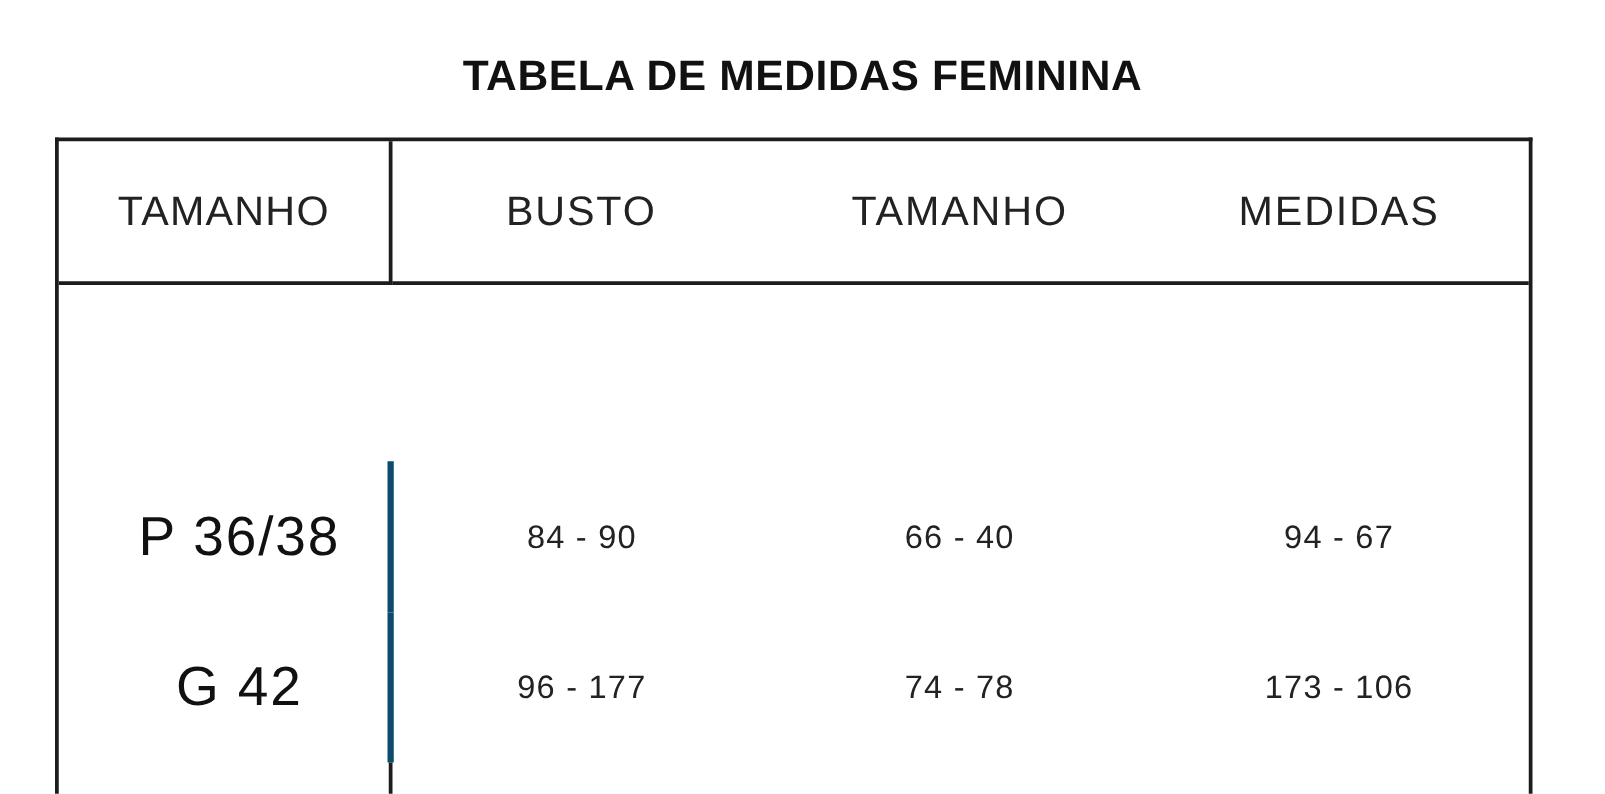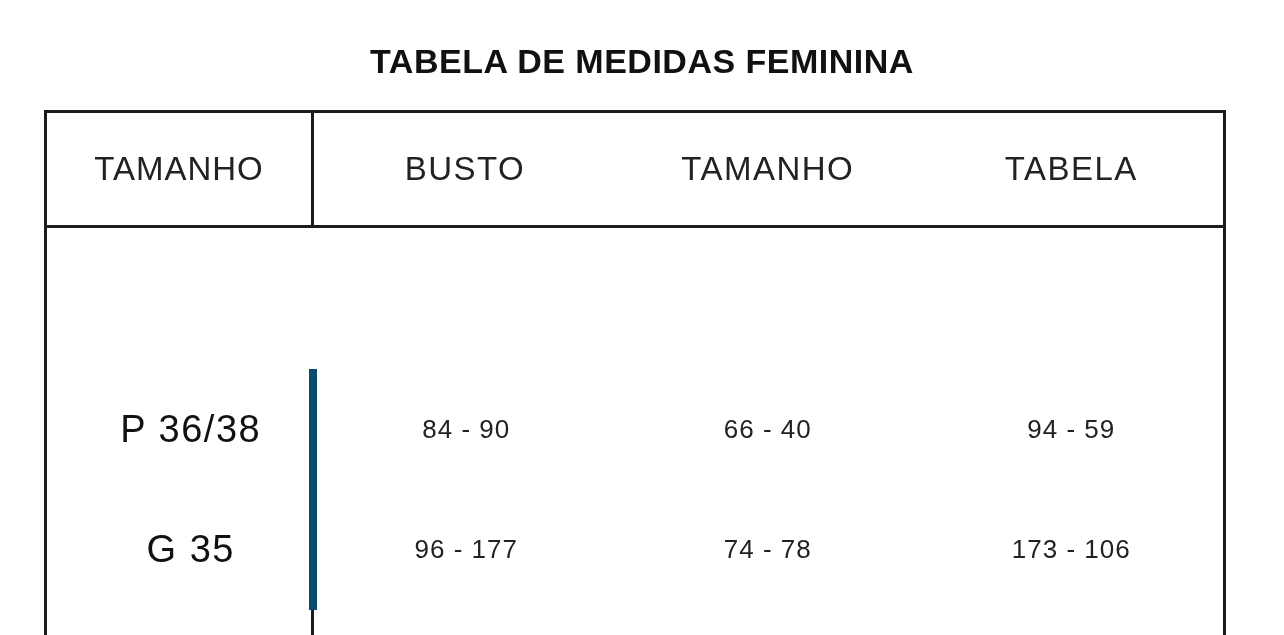--- a/index.html
+++ b/index.html
@@ -73,24 +73,24 @@
     height: 118px;
     border: none;
   }
   .data-row td {
     height: 100px;
     font-size: 26px;
     letter-spacing: 1px;
     color: #333333;
   }
   .data-row td.size-cell {
-    font-size: 38px;
+    font-size: 44px;
     color: #111111;
     letter-spacing: 1.5px;
-    border-right: 8px solid #0c4a6e;
+    border-right: 5px solid #0c4a6e;
     padding-left: 27px;
   }
   .bottom-pad td {
     height: 40px;
     border: none;
   }
   .bottom-pad td.size-cell {
     border-right: 3px solid #1c1c1c;
   }
 </style>
@@ -101,41 +101,41 @@
 
   <div class="title">TABELA DE MEDIDAS FEMININA</div>
 
   <div class="table-wrap">
     <table class="size-table">
       <thead>
         <tr class="head-row">
           <th class="col-size">TAMANHO</th>
           <th>BUSTO</th>
           <th>TAMANHO</th>
-          <th>TABELA</th>
+          <th>MEDIDAS</th>
         </tr>
       </thead>
       <tbody>
         <tr class="spacer-row">
           <td class="size-cell col-size"></td>
           <td></td>
           <td></td>
           <td></td>
         </tr>
 
         <tr class="data-row">
           <td class="size-cell col-size">P 36/38</td>
           <td>84 - 90</td>
           <td>66 - 40</td>
-          <td>94 - 59</td>
+          <td>94 - 67</td>
         </tr>
 
 
         <tr class="data-row">
-          <td class="size-cell col-size">G 35</td>
+          <td class="size-cell col-size">G 42</td>
           <td>96 - 177</td>
           <td>74 - 78</td>
           <td>173 - 106</td>
         </tr>
 
         <tr class="bottom-pad">
           <td class="size-cell col-size"></td>
           <td></td>
           <td></td>
           <td></td>

